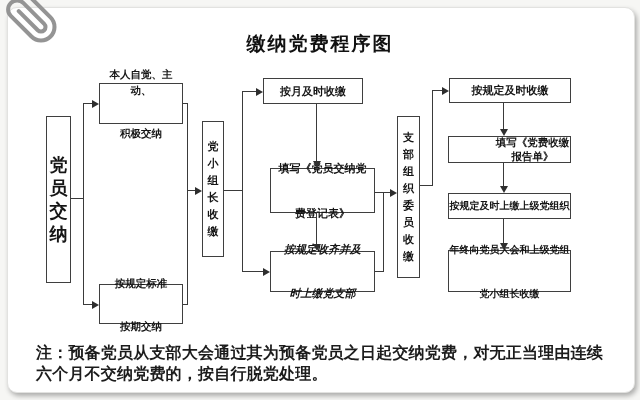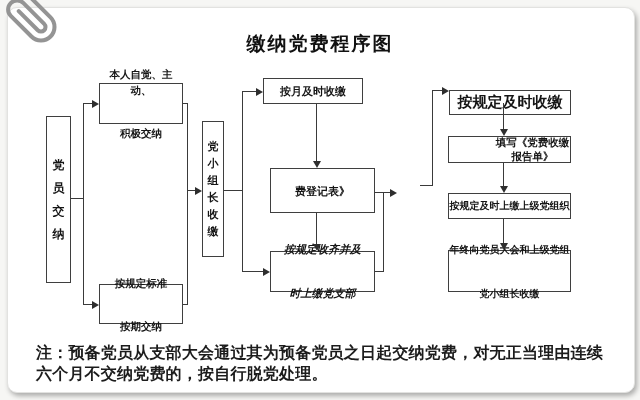--- a/index.html
+++ b/index.html
@@ -46,50 +46,54 @@
 <div class="stage">
 
   <div class="clip">
     <svg width="54" height="54" viewBox="0 0 24 24" fill="none" stroke="#949494" stroke-width="1.8" stroke-linecap="round" stroke-linejoin="round" style="transform:rotate(-90deg)">
       <path d="M21.44 11.05l-9.19 9.19a6 6 0 0 1-8.49-8.49l9.19-9.19a4 4 0 0 1 5.66 5.66l-9.2 9.19a2 2 0 0 1-2.83-2.83l8.49-8.48"></path>
     </svg>
   </div>
 
   <div class="title">缴纳党费程序图</div>
 
-  <div class="node" style="left:46px;top:116px;width:25px;height:167px;font-size:12px;line-height:23px;">
+  <div class="node" style="left:46px;top:116px;width:25px;height:167px;font-size:18px;line-height:23px;">
     <div class="vtext">党员交纳</div>
   </div>
 
   <div class="node" style="left:99px;top:83px;width:84px;height:41px;font-size:10.5px;line-height:16px;">
     <span>本人自觉、主动、</span>
     <span>积极交纳</span>
   </div>
   <div class="node" style="left:99px;top:284px;width:84px;height:40px;font-size:10.5px;line-height:16px;">
     <span>按规定标准</span>
     <span>按期交纳</span>
   </div>
 
   <div class="node" style="left:202px;top:121px;width:22px;height:136px;font-size:11px;line-height:17px;">
     <div class="vtext">党小组长收缴</div>
   </div>
 
   <div class="node" style="left:263px;top:78px;width:100px;height:26px;font-size:11px;">
     <span>按月及时收缴</span>
   </div>
   <div class="node" style="left:270px;top:168px;width:105px;height:45px;font-size:11px;line-height:18px;">
+    <span>填写《党员交纳党</span>
     <span>费登记表》</span>
   </div>
   <div class="node" style="left:270px;top:251px;width:105px;height:41px;font-size:11px;line-height:17px;font-style:italic;">
     <span>按规定收齐并及</span>
     <span>时上缴党支部</span>
   </div>
 
+  <div class="node" style="left:397px;top:116px;width:23px;height:162px;font-size:11px;line-height:17px;">
+    <div class="vtext">支部组织委员收缴</div>
+  </div>
 
-  <div class="node" style="left:449px;top:78px;width:122px;height:25px;font-size:15px;margin-top:12px;">
+  <div class="node" style="left:449px;top:78px;width:122px;height:25px;font-size:11px;">
     <span>按规定及时收缴</span>
   </div>
   <div class="node" style="left:448px;top:136px;width:123px;height:27px;font-size:10.5px;padding-left:46px;">
     <span>填写《党费收缴报告单》</span>
   </div>
   <div class="node" style="left:448px;top:193px;width:123px;height:26px;font-size:10px;">
     <span>按规定及时上缴上级党组织</span>
   </div>
   <div class="node" style="left:448px;top:250px;width:123px;height:42px;font-size:10px;line-height:17px;">
     <span>年终向党员大会和上级党组</span>

